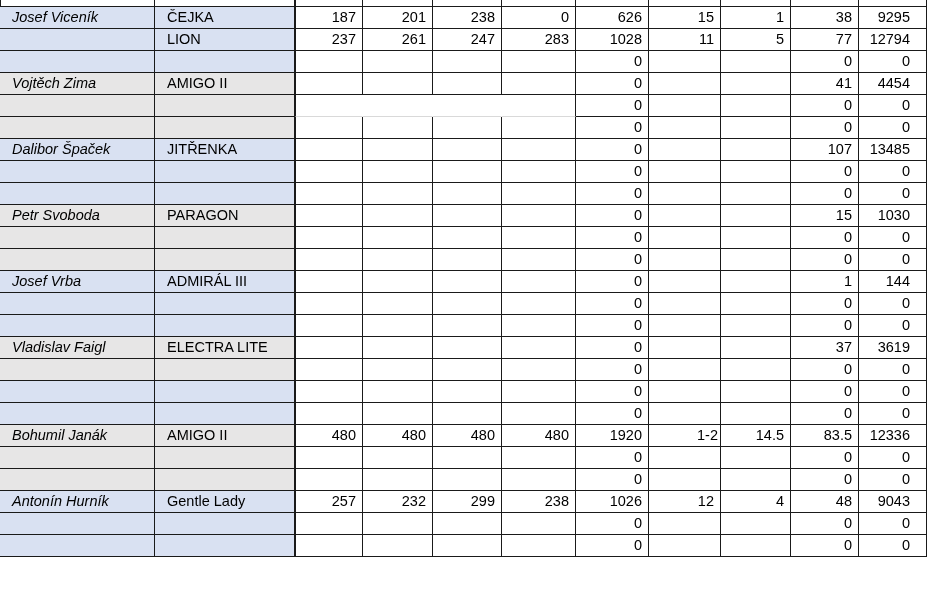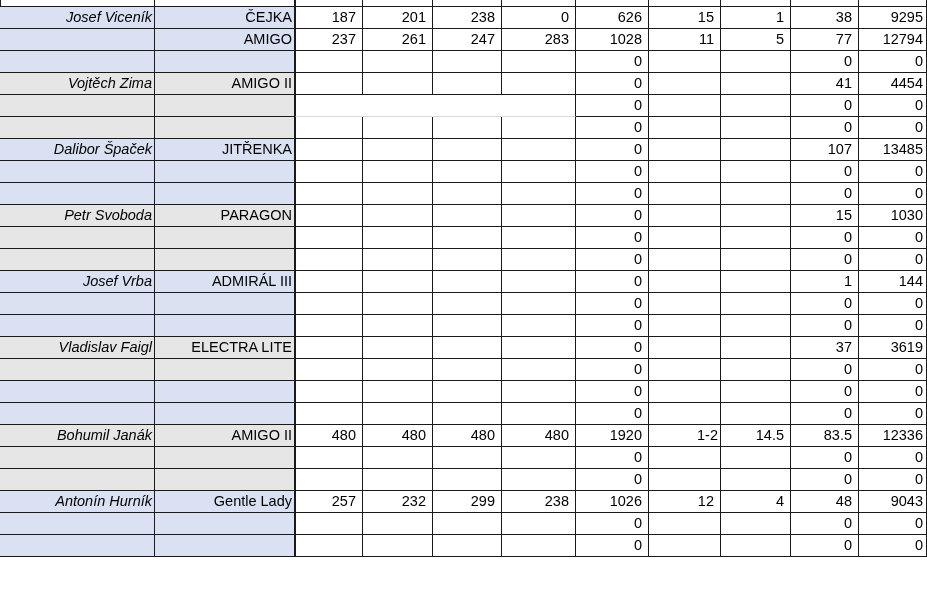--- a/index.html
+++ b/index.html
@@ -31,29 +31,29 @@
     line-height:17px;
     color:#000;
     vertical-align:bottom;
     text-align:right;
     padding:0 6px 2px 0;
     overflow:hidden;
     white-space:nowrap;
   }
   tr.r0 td{height:7px;}
   tr.r0 td.edge{border-left:1px solid var(--dark);}
-  td.txt{text-align:right;padding:0 2px 2px 4px;}
+  td.txt{text-align:left;padding:0 2px 2px 12px;}
   td.name{font-style:italic;}
   td.blue{background:var(--blue);}
   td.gray{background:var(--gray);}
   td.colC{border-left:1px solid var(--dark);margin-top:32px;}
   td.leftal{text-align:right;padding:0 2px 2px 5px;}
   td.nbr{border-right-color:transparent;}
   td.nbb{border-bottom-color:var(--light);}
-  td.lastcol{padding-right:3px;}
+  td.lastcol{padding-right:16px;}
 </style>
 </head>
 <body>
 
 <div class="sheet">
   <table>
     <colgroup>
       <col style="width:155px">
         <col style="width:140px">
         <col style="width:68px">
@@ -88,21 +88,21 @@
           <td>238</td>
           <td>0</td>
           <td>626</td>
           <td>15</td>
           <td>1</td>
           <td>38</td>
           <td class="lastcol">9295</td>
         </tr>
         <tr>
           <td class="txt name blue"></td>
-          <td class="txt blue">AMIGO</td>
+          <td class="txt blue">LION</td>
           <td class="colC">237</td>
           <td>261</td>
           <td>247</td>
           <td>283</td>
           <td>1028</td>
           <td>11</td>
           <td>5</td>
           <td>77</td>
           <td class="lastcol">12794</td>
         </tr>

